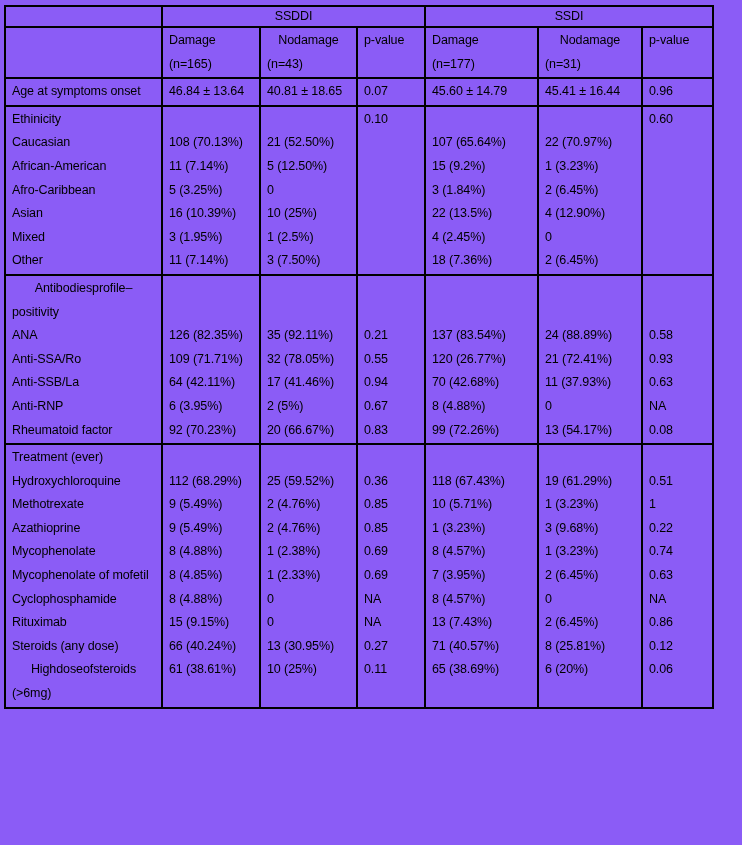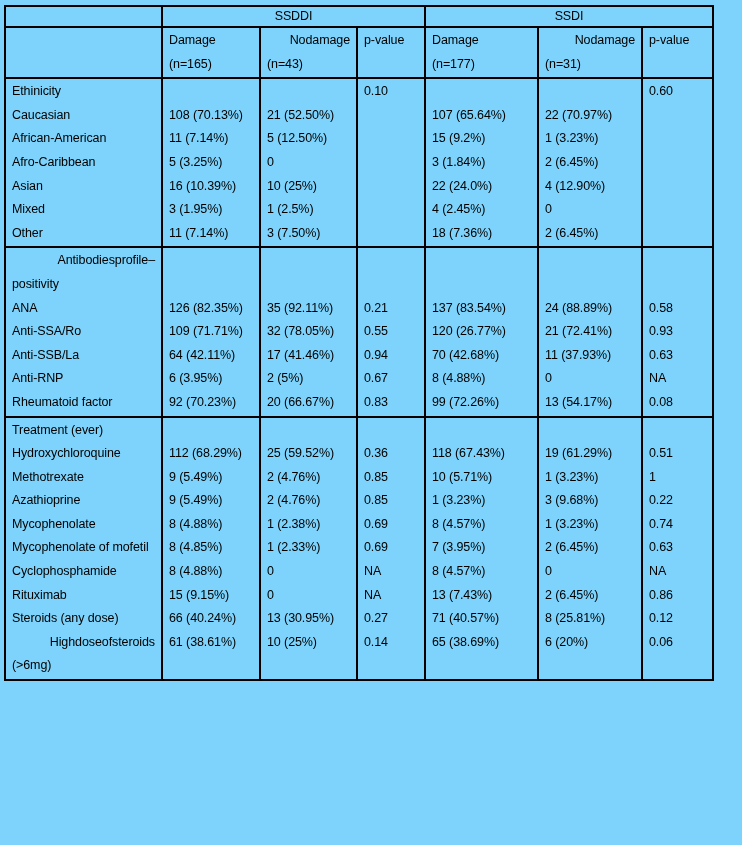--- a/index.html
+++ b/index.html
@@ -7,21 +7,21 @@
     width: 742px; height: 845px;
     background: #ffffff;
     color: #000000;
     font-family: "Liberation Sans", sans-serif;
     font-size: 12.5px;
     letter-spacing: -0.1px;
   }
   .page {
     position: relative;
     width: 742px; height: 845px;
-    background: #7dd3fc;
+    background: #8b5cf6;
     overflow: hidden;
   }
   table.tbl {
     border-collapse: collapse;
     table-layout: fixed;
     position: absolute;
     left: 4px; top: 5px;
     width: 710px;
   }
   .tbl td {
@@ -36,21 +36,21 @@
     line-height: 19px;
     padding: 0;
   }
   .ln {
     height: 23.6px;
     line-height: 23.6px;
     white-space: nowrap;
   }
   .ln.just {
     display: flex;
-    justify-content: flex-end;
+    justify-content: center;
     padding-right: 2px;
   }
   .bold { font-weight: bold; }
 </style>
 </head>
 <body>
 
 <div class="page">
   <table class="tbl">
     <colgroup>
@@ -96,20 +96,43 @@
             <div class="ln">(n=31)</div>
           </td>
           <td>
             <div class="ln">p-value</div>
           </td>
         </tr>
       </thead>
     <tbody>
         <tr>
           <td>
+            <div class="ln">Age at symptoms onset</div>
+          </td>
+          <td>
+            <div class="ln">46.84 ± 13.64</div>
+          </td>
+          <td>
+            <div class="ln">40.81 ± 18.65</div>
+          </td>
+          <td>
+            <div class="ln">0.07</div>
+          </td>
+          <td>
+            <div class="ln">45.60 ± 14.79</div>
+          </td>
+          <td>
+            <div class="ln">45.41 ± 16.44</div>
+          </td>
+          <td>
+            <div class="ln">0.96</div>
+          </td>
+        </tr>
+        <tr>
+          <td>
             <div class="ln">Ethinicity</div>
             <div class="ln">Caucasian</div>
             <div class="ln">African-American</div>
             <div class="ln">Afro-Caribbean</div>
             <div class="ln">Asian</div>
             <div class="ln">Mixed</div>
             <div class="ln">Other</div>
           </td>
           <td>
             <div class="ln"></div>
@@ -130,21 +153,21 @@
             <div class="ln">3 (7.50%)</div>
           </td>
           <td>
             <div class="ln">0.10</div>
           </td>
           <td>
             <div class="ln"></div>
             <div class="ln">107 (65.64%)</div>
             <div class="ln">15 (9.2%)</div>
             <div class="ln">3 (1.84%)</div>
-            <div class="ln">22 (24.0%)</div>
+            <div class="ln">22 (13.5%)</div>
             <div class="ln">4 (2.45%)</div>
             <div class="ln">18 (7.36%)</div>
           </td>
           <td>
             <div class="ln"></div>
             <div class="ln">22 (70.97%)</div>
             <div class="ln">1 (3.23%)</div>
             <div class="ln">2 (6.45%)</div>
             <div class="ln">4 (12.90%)</div>
             <div class="ln">0</div>
@@ -269,21 +292,21 @@
           <td>
             <div class="ln"></div>
             <div class="ln">0.36</div>
             <div class="ln">0.85</div>
             <div class="ln">0.85</div>
             <div class="ln">0.69</div>
             <div class="ln">0.69</div>
             <div class="ln">NA</div>
             <div class="ln">NA</div>
             <div class="ln">0.27</div>
-            <div class="ln">0.14</div>
+            <div class="ln">0.11</div>
           </td>
           <td>
             <div class="ln"></div>
             <div class="ln">118 (67.43%)</div>
             <div class="ln">10 (5.71%)</div>
             <div class="ln">1 (3.23%)</div>
             <div class="ln">8 (4.57%)</div>
             <div class="ln">7 (3.95%)</div>
             <div class="ln">8 (4.57%)</div>
             <div class="ln">13 (7.43%)</div>

